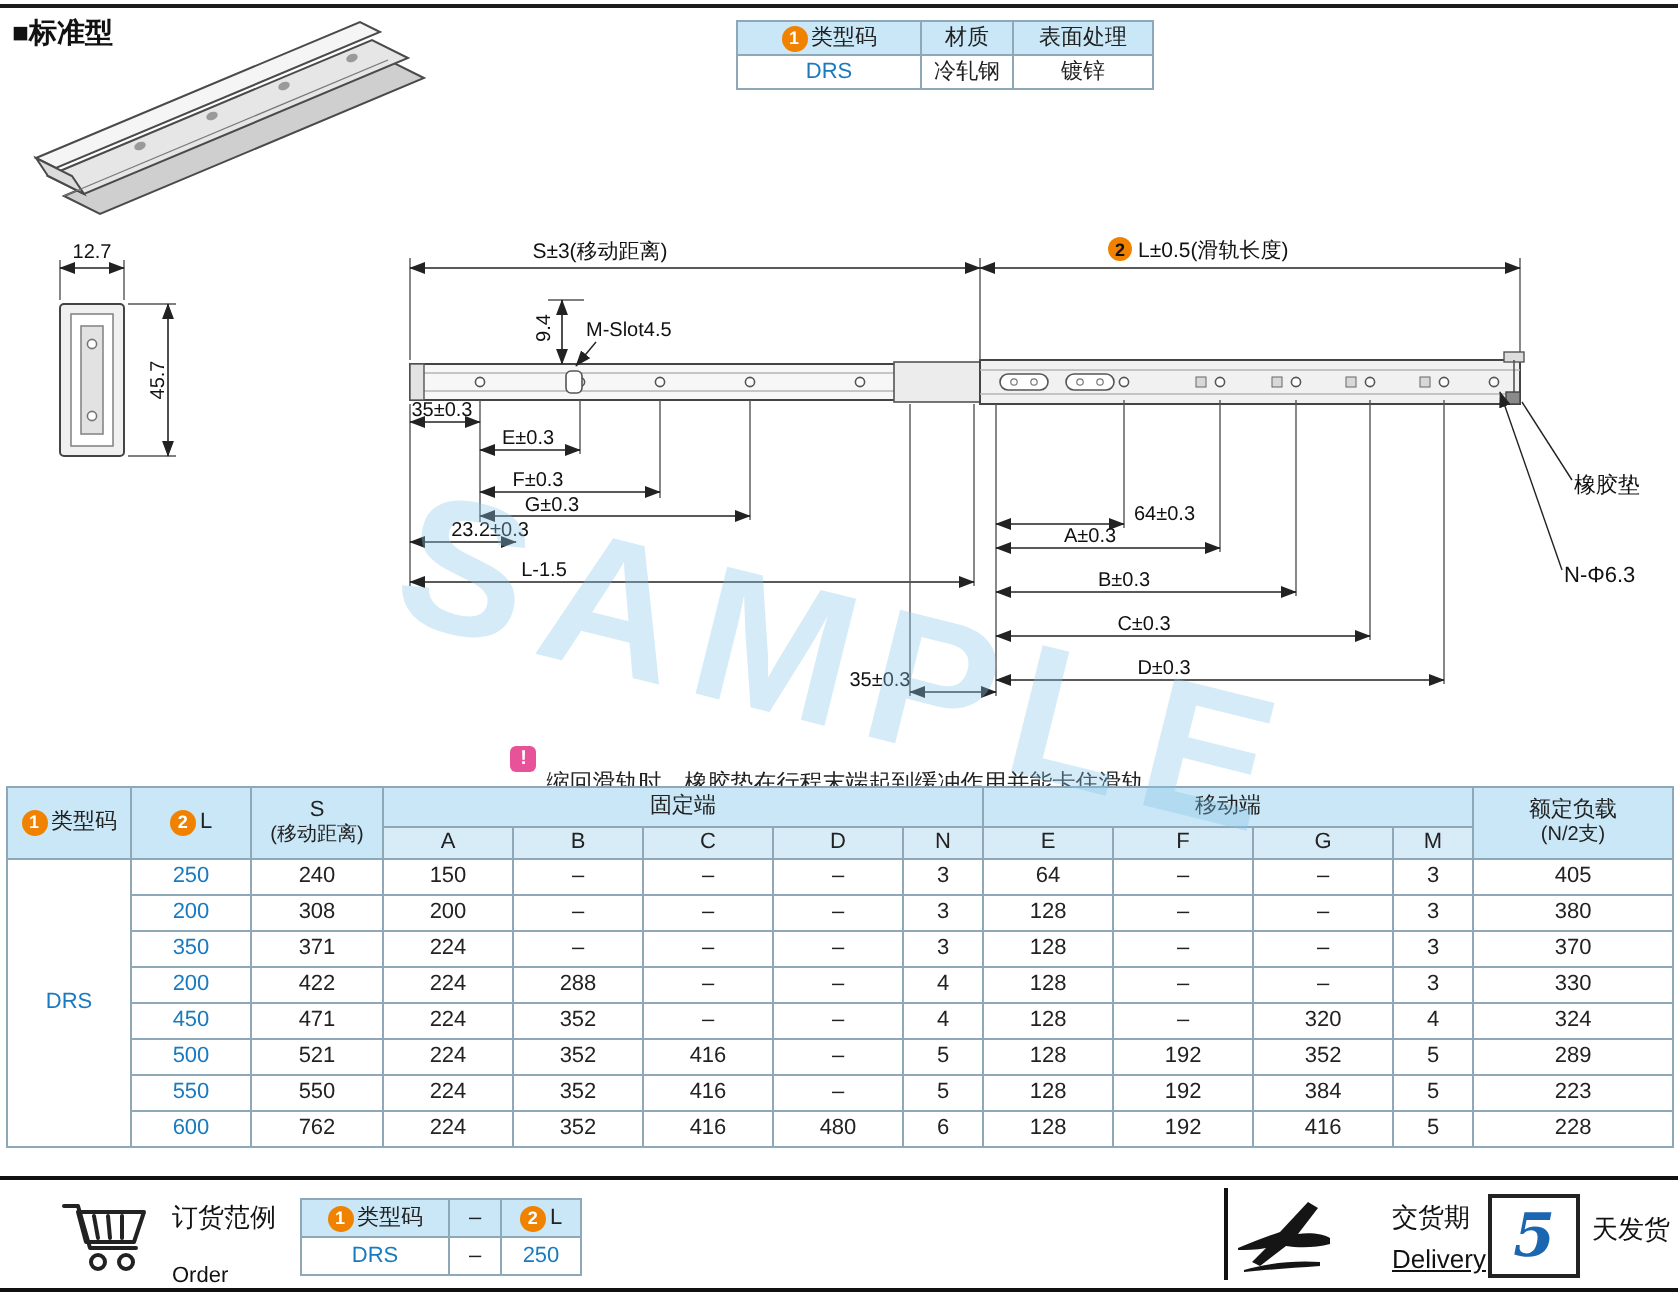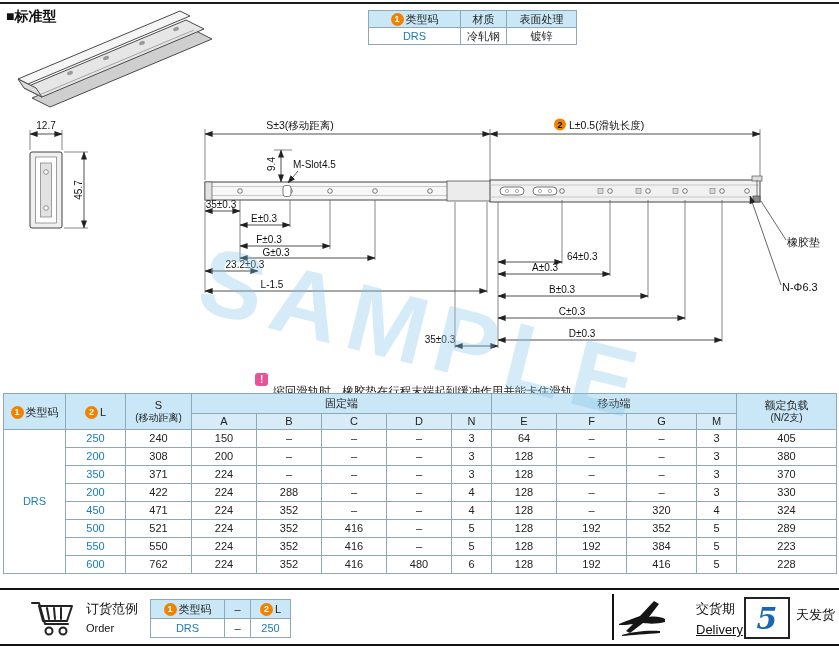--- a/index.html
+++ b/index.html
@@ -374,21 +374,21 @@
       <path d="M9,8 L42,8 L37,23 L13,23 Z"></path>
       <line x1="17" y1="10" x2="19" y2="21"></line>
       <line x1="24" y1="10" x2="25" y2="21"></line>
       <line x1="31" y1="10" x2="31" y2="21"></line>
       <circle cx="19" cy="33" r="3.5"></circle>
       <circle cx="33" cy="33" r="3.5"></circle>
     </g>
   </svg>
   <div style="position:absolute;left:86px;top:10px;">
     <div style="font-size:13px;color:#111;">订货范例</div>
-    <div style="font-size:11px;color:#111;margin-top:4px;">Order</div>
+    <div style="font-size:11px;color:#111;margin-top:14px;">Order</div>
   </div>
   <table style="position:absolute;left:150px;top:9px;width:140px;">
     <colgroup>
         <col style="width:74px">
         <col style="width:26px">
         <col style="width:40px">
       </colgroup>
     <tbody>
         <tr style="height:19px;">
       <th class="hdr">

